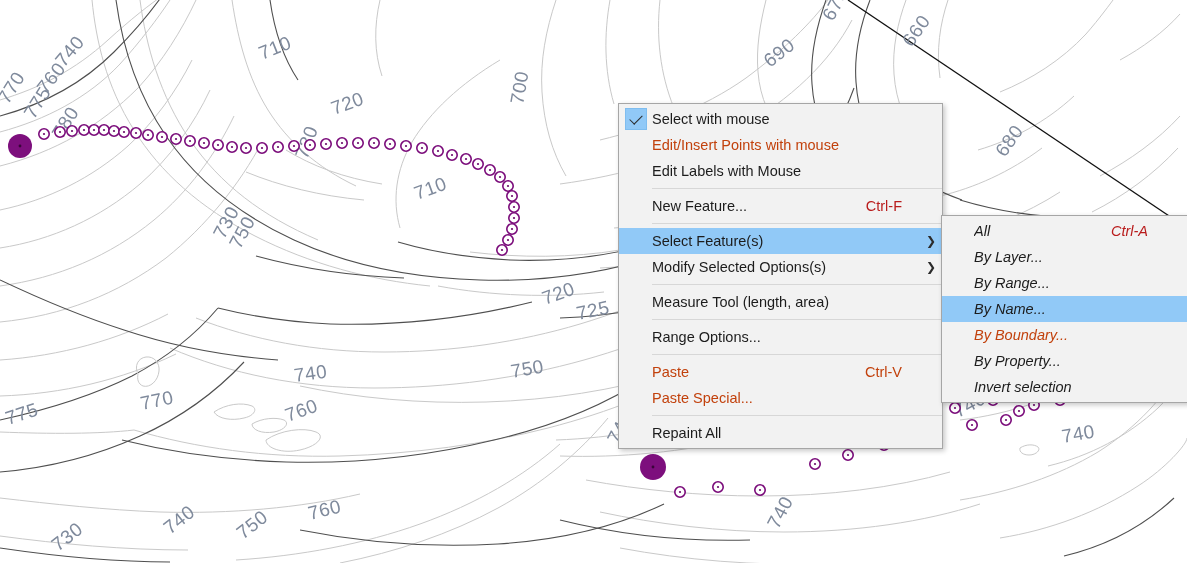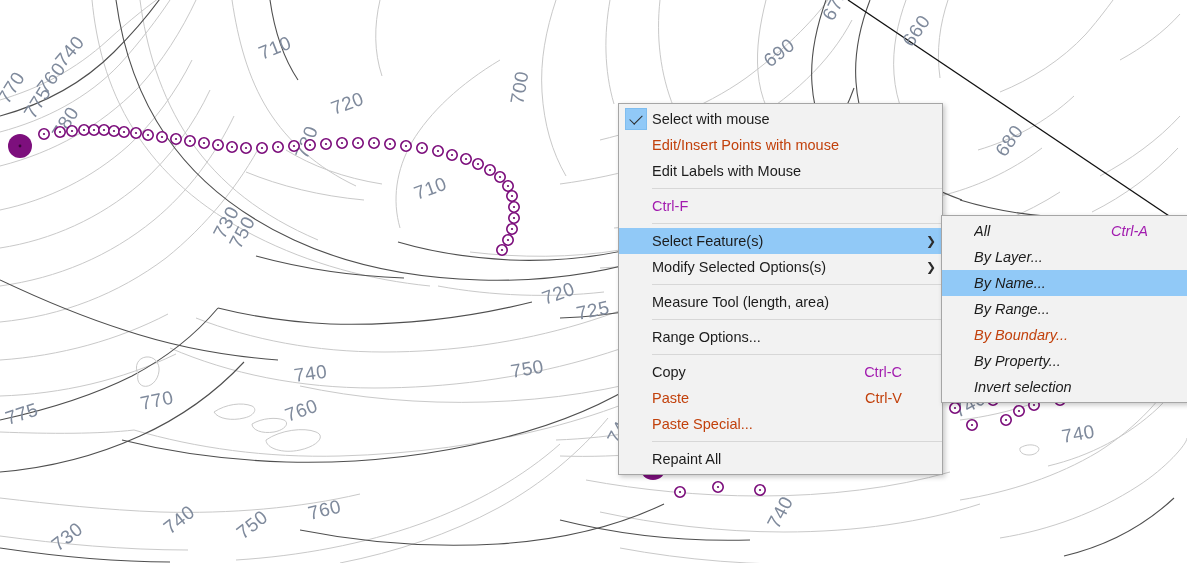--- a/index.html
+++ b/index.html
@@ -80,21 +80,21 @@
   }
   #sub-menu .menu-item .gutter { width: 32px; min-width: 32px; }
 
   .menu-item .mi-label {
     flex: 1 1 auto;
     line-height: 26px;
     overflow: hidden;
   }
   .menu-item .mi-accel {
     padding-right: 18px;
-    color: #a21caf;
+    color: #b91c1c;
     line-height: 26px;
   }
   .menu-item .mi-arrow {
     width: 22px;
     min-width: 22px;
     text-align: center;
     font-size: 12px;
     color: #2b2b2b;
     line-height: 26px;
   }
@@ -515,20 +515,21 @@
       </div>
       <div class="menu-item">
         <span class="gutter"></span>
         <span class="mi-label">Edit Labels with Mouse</span>
         <span class="mi-accel"></span>
         <span class="mi-arrow"></span>
       </div>
       <div class="menu-sep"></div>
       <div class="menu-item">
         <span class="gutter"></span>
+        <span class="mi-label">New Feature...</span>
         <span class="mi-accel">Ctrl-F</span>
         <span class="mi-arrow"></span>
       </div>
       <div class="menu-sep"></div>
       <div class="menu-item highlight">
         <span class="gutter"></span>
         <span class="mi-label">Select Feature(s)</span>
         <span class="mi-accel"></span>
         <span class="mi-arrow">❯</span>
       </div>
@@ -546,26 +547,20 @@
         <span class="mi-arrow"></span>
       </div>
       <div class="menu-sep"></div>
       <div class="menu-item">
         <span class="gutter"></span>
         <span class="mi-label">Range Options...</span>
         <span class="mi-accel"></span>
         <span class="mi-arrow"></span>
       </div>
       <div class="menu-sep"></div>
-      <div class="menu-item">
-        <span class="gutter"></span>
-        <span class="mi-label">Copy</span>
-        <span class="mi-accel">Ctrl-C</span>
-        <span class="mi-arrow"></span>
-      </div>
       <div class="menu-item disabled">
         <span class="gutter"></span>
         <span class="mi-label">Paste</span>
         <span class="mi-accel">Ctrl-V</span>
         <span class="mi-arrow"></span>
       </div>
       <div class="menu-item disabled">
         <span class="gutter"></span>
         <span class="mi-label">Paste Special...</span>
         <span class="mi-accel"></span>
@@ -586,32 +581,32 @@
         <span class="mi-label">All</span>
         <span class="mi-accel">Ctrl-A</span>
         <span class="mi-arrow"></span>
       </div>
       <div class="menu-item">
         <span class="gutter"></span>
         <span class="mi-label">By Layer...</span>
         <span class="mi-accel"></span>
         <span class="mi-arrow"></span>
       </div>
+      <div class="menu-item">
+        <span class="gutter"></span>
+        <span class="mi-label">By Range...</span>
+        <span class="mi-accel"></span>
+        <span class="mi-arrow"></span>
+      </div>
       <div class="menu-item highlight">
         <span class="gutter"></span>
         <span class="mi-label">By Name...</span>
         <span class="mi-accel"></span>
         <span class="mi-arrow"></span>
       </div>
-      <div class="menu-item">
-        <span class="gutter"></span>
-        <span class="mi-label">By Range...</span>
-        <span class="mi-accel"></span>
-        <span class="mi-arrow"></span>
-      </div>
       <div class="menu-item disabled">
         <span class="gutter"></span>
         <span class="mi-label">By Boundary...</span>
         <span class="mi-accel"></span>
         <span class="mi-arrow"></span>
       </div>
       <div class="menu-item">
         <span class="gutter"></span>
         <span class="mi-label">By Property...</span>
         <span class="mi-accel"></span>

